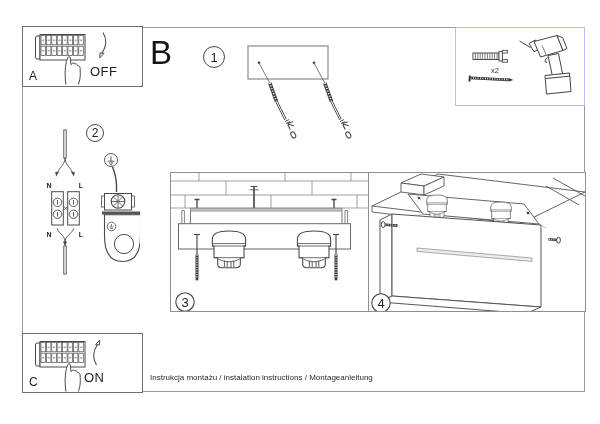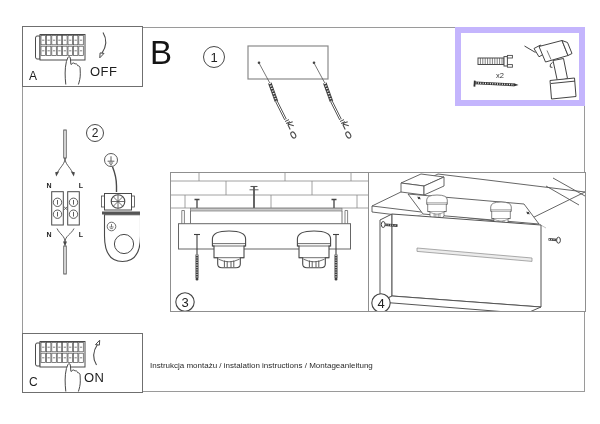--- a/index.html
+++ b/index.html
@@ -3,32 +3,32 @@
 <meta charset="utf-8">
 <style>
   html,body{margin:0;padding:0;background:#fff;}
   #sheet{position:relative;width:600px;height:424px;background:#ffffff;
          font-family:"Liberation Sans",sans-serif;color:#222;overflow:hidden;}
   .abs{position:absolute;}
   #frame{left:22px;top:27px;width:563px;height:365px;border:1px solid #9a9a9a;box-sizing:border-box;}
   .stepbox{border:1px solid #6f6f6f;background:#fff;box-sizing:border-box;}
   #boxA{left:22px;top:26px;width:121px;height:61px;}
   #boxC{left:22px;top:333px;width:121px;height:60px;}
-  #partsBox{left:455px;top:27px;width:130px;height:79px;border:6px solid #c4b5fd;background:#fff;box-sizing:border-box;}
+  #partsBox{left:455px;top:27px;width:130px;height:79px;border:1px solid #c4b5fd;background:#fff;box-sizing:border-box;}
   #panels{left:170px;top:172px;width:416px;height:140px;border:1px solid #8f8f8f;background:#fff;box-sizing:border-box;}
   #panelDivider{left:197px;top:0;width:1px;height:138px;background:#8f8f8f;}
   .corner-label{font-size:12px;color:#1d1d1d;}
   .state-label{font-size:13px;color:#1d1d1d;letter-spacing:0.5px;}
   #letterB{left:150px;top:36px;font-size:33px;line-height:1;color:#141414;}
   .stepcircle{border:1px solid #4a4a4a;border-radius:50%;background:#fff;
               display:flex;align-items:center;justify-content:center;
               font-size:13px;color:#222;box-sizing:border-box;}
   #circle1{left:203px;top:46px;width:22px;height:22px;}
   #circle2{left:86px;top:124px;width:18px;height:18px;font-size:12px;}
-  #footer{left:150px;top:360px;width:330px;font-size:8px;line-height:12.5px;color:#2a2a2a;}
+  #footer{left:150px;top:372px;width:330px;font-size:8px;line-height:12.5px;color:#2a2a2a;}
   svg{display:block;}
 </style>
 </head>
 <body>
 
 <div id="sheet">
 
   <svg width="0" height="0" style="position:absolute" aria-hidden="true">
     <defs>
       <g id="brk" stroke="#4a4a4a" stroke-width="0.7" fill="#fff">

